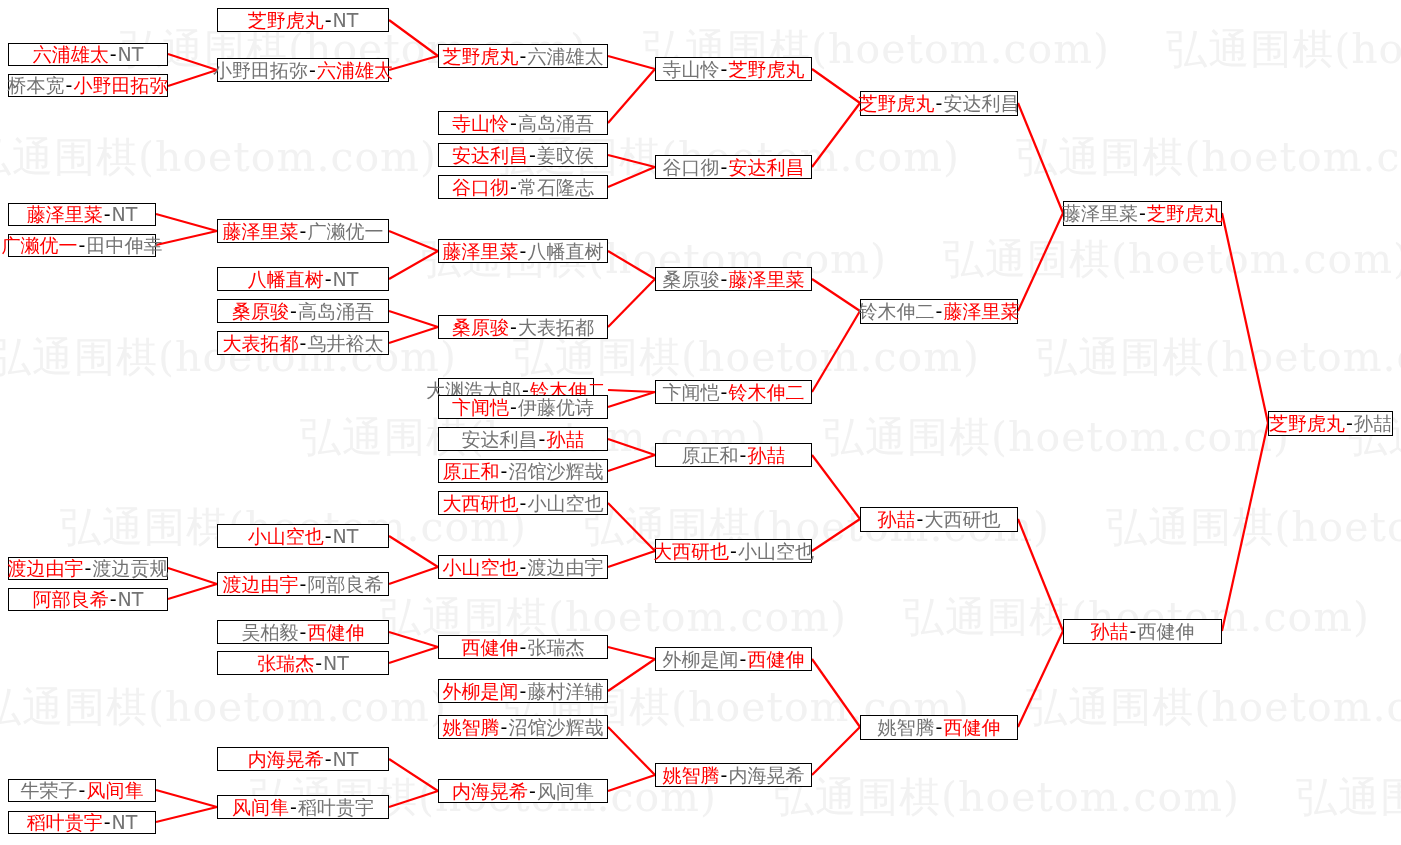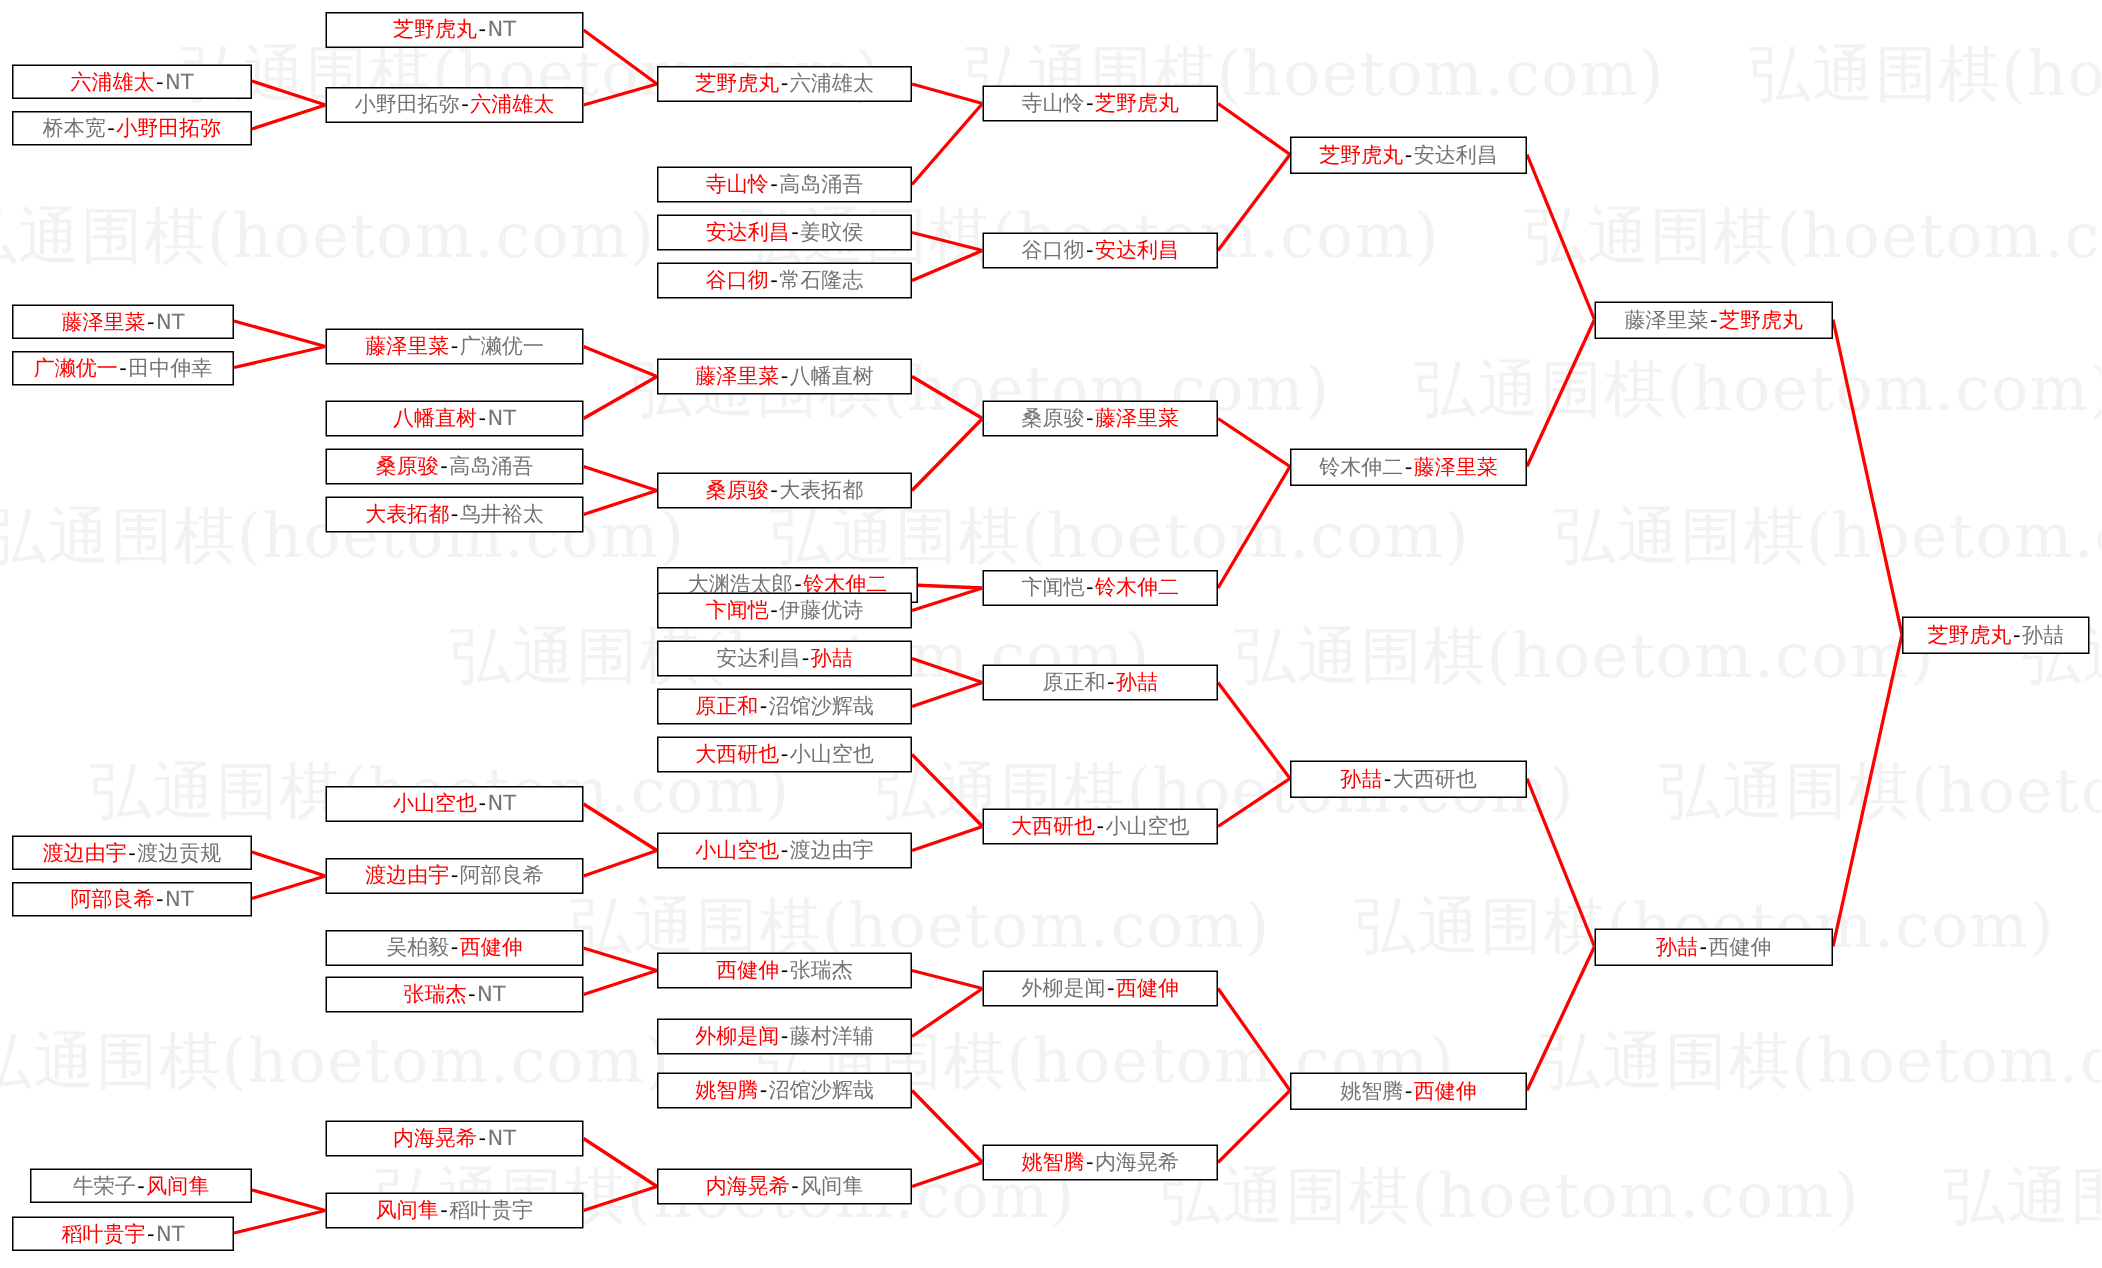--- a/index.html
+++ b/index.html
@@ -44,21 +44,21 @@
     z-index:2;
   }
   .match{
     position:absolute;
     box-sizing:border-box;
     border:1.6px solid #000000;
     background:#ffffff;
     display:flex;
     align-items:center;
     justify-content:center;
-    font-size:14px;
+    font-size:19px;
     line-height:1;
     white-space:nowrap;
     font-family:"DejaVu Sans","Liberation Sans",sans-serif;
     letter-spacing:0px;
   }
   .match .p{ }
   .win{ color:#ff0000; }
   .lose{ color:#737373; }
   .sep{ color:#000000; padding:0 1px; }
 </style>
@@ -156,21 +156,21 @@
       <div class="match" style="left: 8px; top: 557px; width: 160px; height: 23px;">
         <span class="p win">渡边由宇</span>
         <span class="sep">-</span>
         <span class="p lose">渡边贡规</span>
       </div>
       <div class="match" style="left: 8px; top: 588px; width: 160px; height: 23px;">
         <span class="p win">阿部良希</span>
         <span class="sep">-</span>
         <span class="p lose">NT</span>
       </div>
-      <div class="match" style="left: 20px; top: 779px; width: 148px; height: 23px;">
+      <div class="match" style="left: 8px; top: 779px; width: 148px; height: 23px;">
         <span class="p lose">牛荣子</span>
         <span class="sep">-</span>
         <span class="p win">风间隼</span>
       </div>
       <div class="match" style="left: 8px; top: 811px; width: 148px; height: 23px;">
         <span class="p win">稻叶贵宇</span>
         <span class="sep">-</span>
         <span class="p lose">NT</span>
       </div>
       <div class="match" style="left: 217px; top: 8px; width: 172px; height: 24px;">
@@ -256,21 +256,21 @@
       <div class="match" style="left: 438px; top: 239px; width: 170px; height: 24px;">
         <span class="p win">藤泽里菜</span>
         <span class="sep">-</span>
         <span class="p lose">八幡直树</span>
       </div>
       <div class="match" style="left: 438px; top: 315px; width: 170px; height: 24px;">
         <span class="p win">桑原骏</span>
         <span class="sep">-</span>
         <span class="p lose">大表拓都</span>
       </div>
-      <div class="match" style="left: 438px; top: 378px; width: 174px; height: 24px;">
+      <div class="match" style="left: 438px; top: 378px; width: 156px; height: 24px;">
         <span class="p lose">大渊浩太郎</span>
         <span class="sep">-</span>
         <span class="p win">铃木伸二</span>
       </div>
       <div class="match" style="left: 438px; top: 395px; width: 170px; height: 24px;">
         <span class="p win">卞闻恺</span>
         <span class="sep">-</span>
         <span class="p lose">伊藤优诗</span>
       </div>
       <div class="match" style="left: 438px; top: 427px; width: 170px; height: 24px;">

